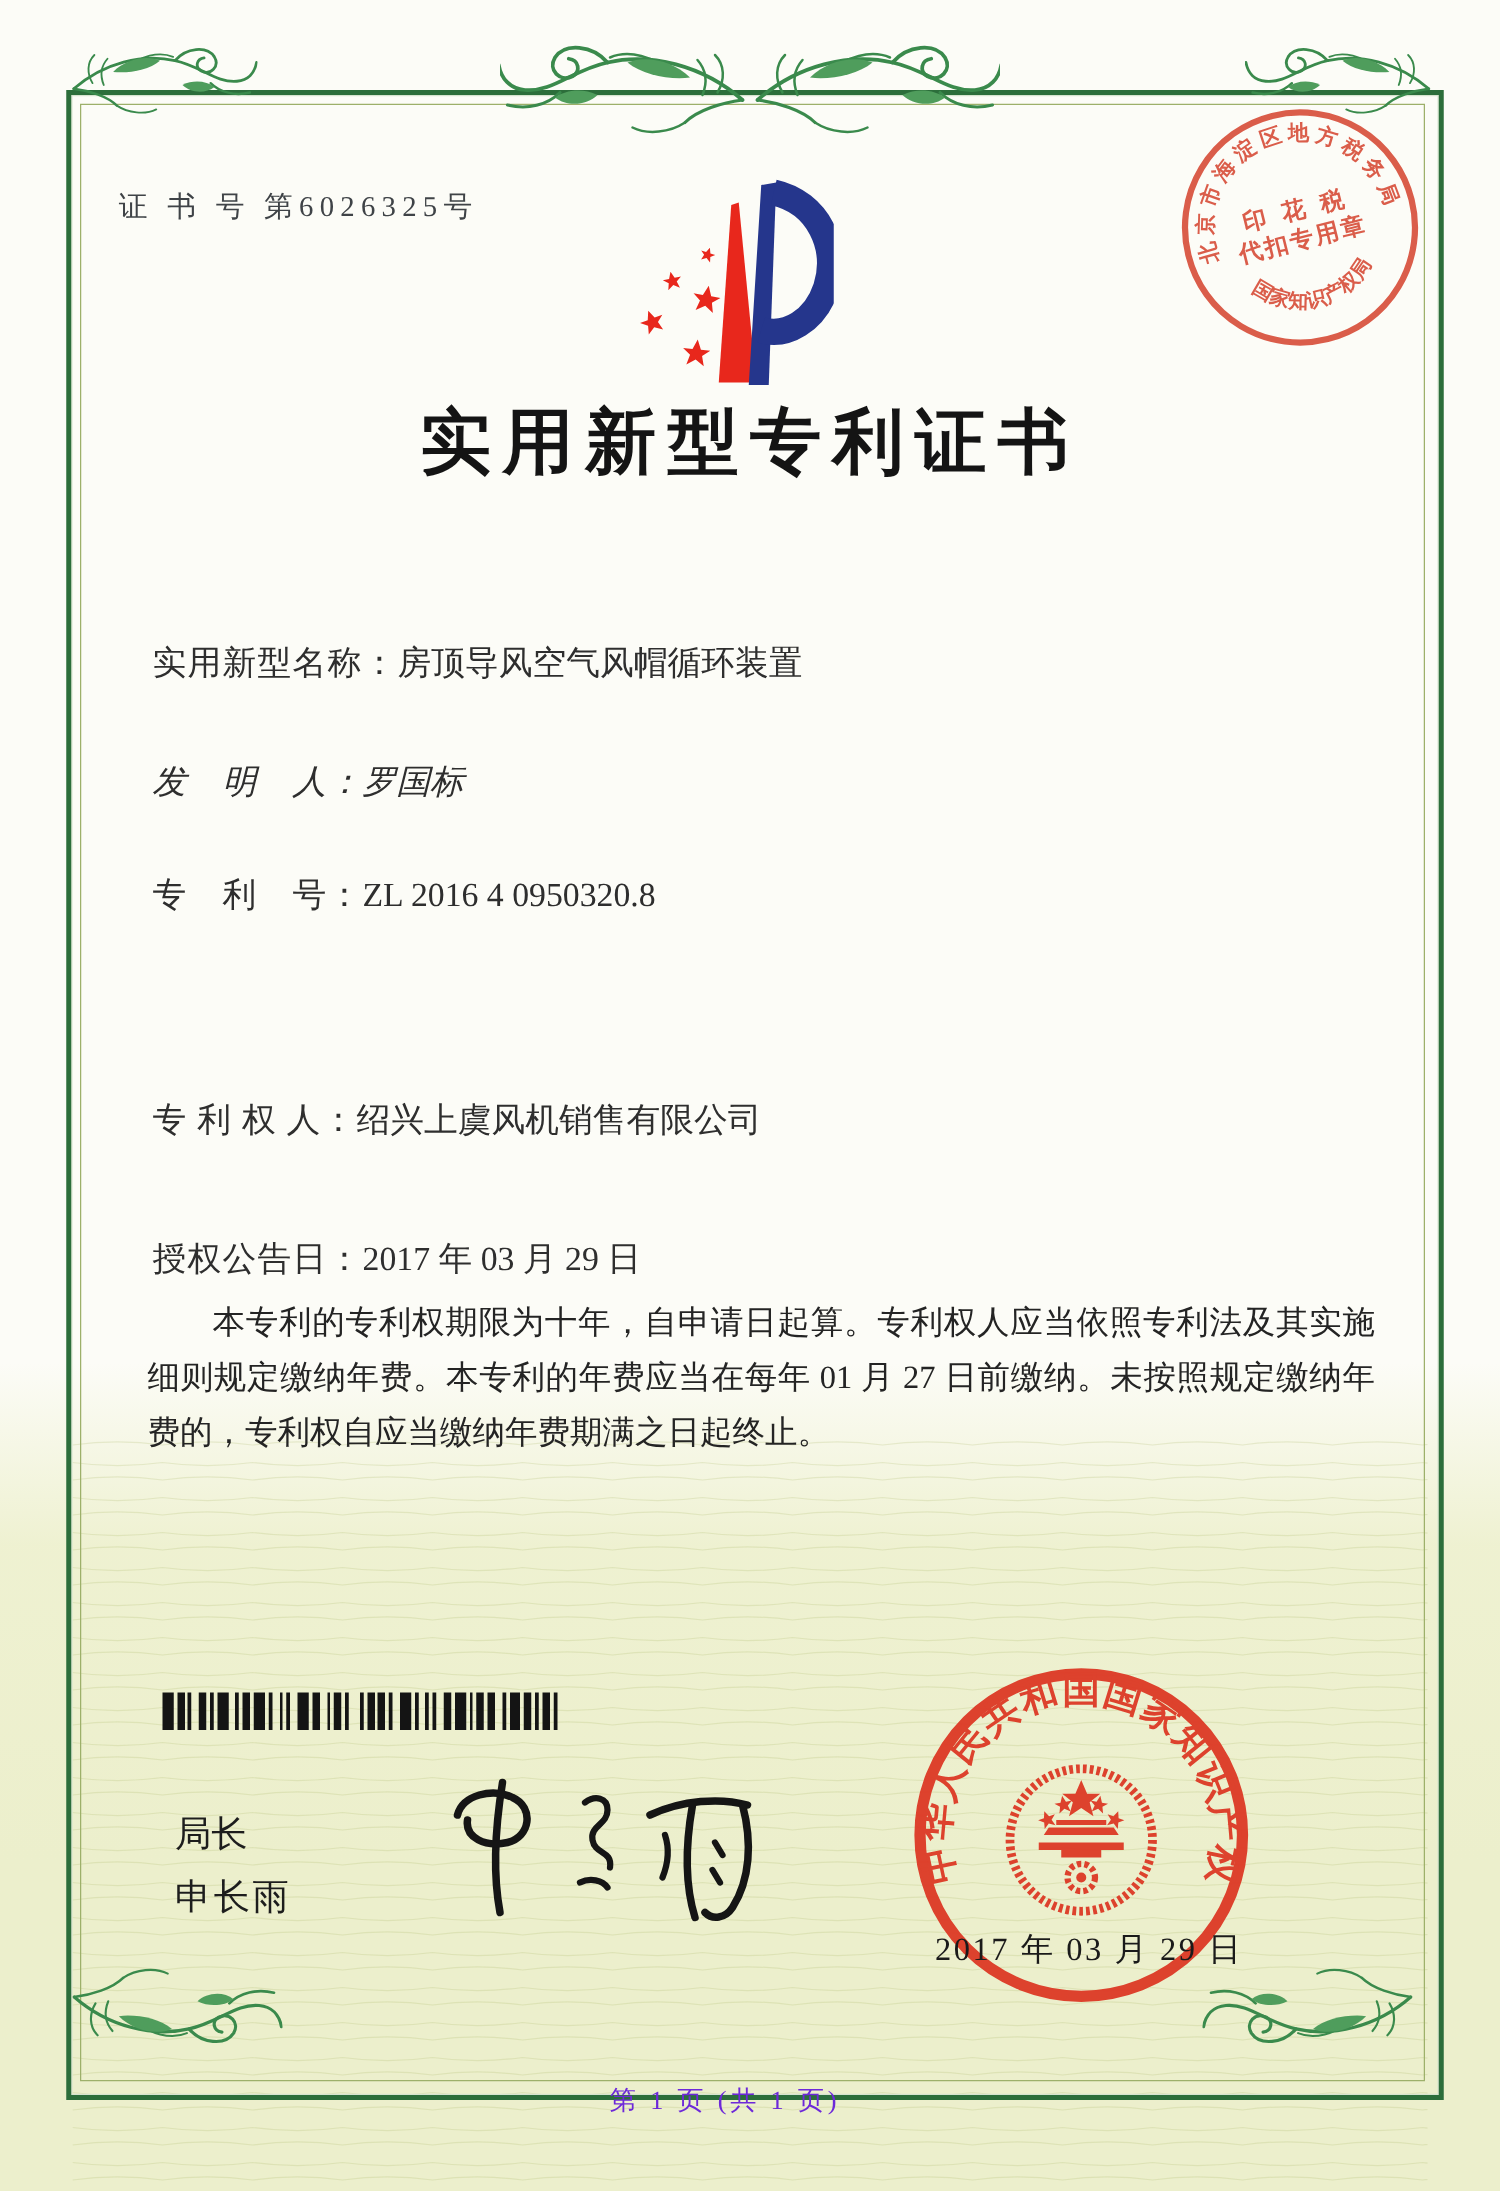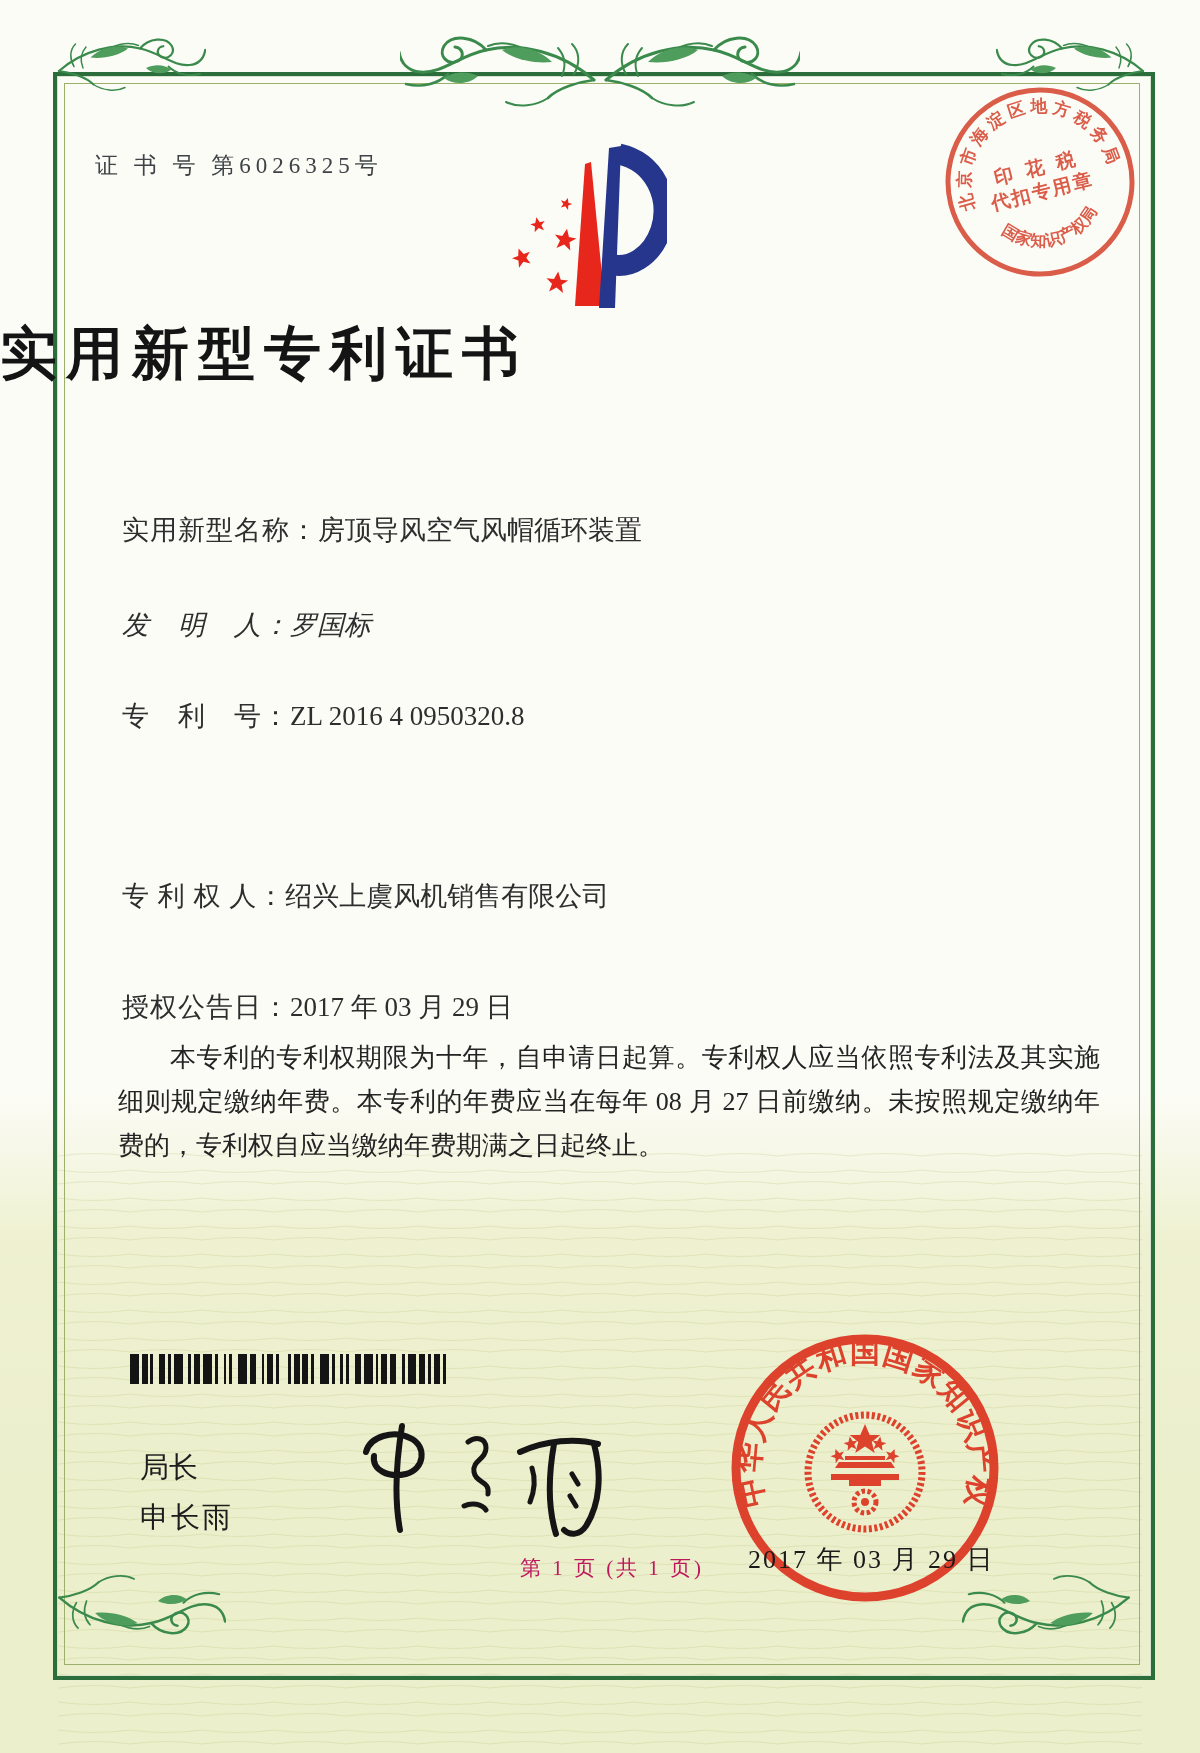--- a/index.html
+++ b/index.html
@@ -27,43 +27,43 @@
   }
   .orn{position:absolute; z-index:2; pointer-events:none;}
   .cert-no{
     position:absolute; left:95px; top:150px; z-index:3;
     font-size:23px; letter-spacing:5px; color:#3f4347;
   }
   .stamp{position:absolute; left:940px; top:82px; width:200px; height:200px; z-index:3; transform:rotate(-14deg); opacity:.92;}
   .logo{position:absolute; left:455px; top:136px; width:212px; height:178px; z-index:3;}
   .title{
     position:absolute; left:0; top:316px; width:1200px; margin:0; z-index:3;
-    font-size:57px; font-weight:bold; letter-spacing:9px; color:#141414;
+    text-align:center; font-size:57px; font-weight:bold; letter-spacing:9px; color:#141414;
   }
   .field{position:absolute; left:122px; z-index:3; font-size:27px; color:#2e2e2e; white-space:nowrap;text-align:center;}
   .field .lab{letter-spacing:1px;}
   .f0{top:512px;} .f1{top:607px;font-style:italic;} .f2{top:698px;} .f3{top:788px;} .f4{top:878px;} .f5{top:966px;margin-top:23px;}
   .body-text{
     position:absolute; left:118px; top:1036px; width:982px; z-index:3;
     font-size:26px; line-height:44px; text-align:justify; color:#242424;
   }
   .body-text p{margin:0; text-indent:2em;}
   .barcode{position:absolute; left:130px; top:1354px; width:322px; height:30px; z-index:3; display:flex; align-items:stretch;}
   .barcode span{display:block; height:100%;}
   .signer-title{position:absolute; left:140px; top:1448px; z-index:3; font-family:"Liberation Sans","DejaVu Sans",sans-serif; font-size:29px; color:#1d1d1d;}
   .signer-name{position:absolute; left:140px; top:1498px; z-index:3; font-family:"Liberation Sans","DejaVu Sans",sans-serif; font-size:29px; color:#1d1d1d; letter-spacing:2px;}
   .signature{position:absolute; left:336px; top:1408px; width:280px; height:140px; z-index:4;}
   .seal{position:absolute; left:727px; top:1330px; width:276px; height:276px; z-index:3; opacity:.96;}
   .seal-date{
     position:absolute; left:748px; top:1542px; width:250px; z-index:5;
     font-size:26px; letter-spacing:2px; color:#1a1a1a; white-space:nowrap;
   }
   .footer{
-    position:absolute; left:0; top:1554px; width:1160px; z-index:3;
-    text-align:center; font-size:21px; letter-spacing:3px; color:#be185d;padding-left:32px;
+    position:absolute; left:0; top:1666px; width:1160px; z-index:3;
+    text-align:center; font-size:21px; letter-spacing:3px; color:#6d28d9;
   }
 </style>
 </head>
 <body>
 
 <div class="page">
 
   <div class="tint"></div>
   <svg class="waves" id="waves" width="1084" height="600" viewBox="0 0 1084 600">
       <path d="M0 6 q36 -5 72 0 q36 -5 72 0 q36 -5 72 0 q36 -5 72 0 q36 -5 72 0 q36 -5 72 0 q36 -5 72 0 q36 -5 72 0 q36 -5 72 0 q36 -5 72 0 q36 -5 72 0 q36 -5 72 0 q36 -5 72 0 q36 -5 72 0 q36 -5 72 0 q36 -5 72 0" fill="none" stroke="#aab465" stroke-opacity="0.22" stroke-width="1"></path>
@@ -180,21 +180,21 @@
 
   <h1 class="title">实用新型专利证书</h1>
 
   <div class="field f0"><span class="lab">实用新型名称：</span><span>房顶导风空气风帽循环装置</span></div>
   <div class="field f1"><span class="lab">发　明　人：</span><span>罗国标</span></div>
   <div class="field f2"><span class="lab">专　利　号：</span><span>ZL 2016 4 0950320.8</span></div>
   <div class="field f4"><span class="lab">专 利 权 人：</span><span>绍兴上虞风机销售有限公司</span></div>
   <div class="field f5"><span class="lab">授权公告日：</span><span>2017 年 03 月 29 日</span></div>
 
   <div class="body-text">
-    <p>本专利的专利权期限为十年，自申请日起算。专利权人应当依照专利法及其实施细则规定缴纳年费。本专利的年费应当在每年 08 月 27 日前缴纳。未按照规定缴纳年费的，专利权自应当缴纳年费期满之日起终止。</p>
+    <p>本专利的专利权期限为十年，自申请日起算。专利权人应当依照专利法及其实施细则规定缴纳年费。本专利的年费应当在每年 01 月 27 日前缴纳。未按照规定缴纳年费的，专利权自应当缴纳年费期满之日起终止。</p>
   </div>
 
   <div class="barcode">
       <span style="width: 2.72727%; background: rgb(20, 20, 20);"></span>
       <span style="width: 0.909091%; background: transparent;"></span>
       <span style="width: 1.81818%; background: rgb(20, 20, 20);"></span>
       <span style="width: 0.909091%; background: transparent;"></span>
       <span style="width: 0.909091%; background: rgb(20, 20, 20);"></span>
       <span style="width: 1.81818%; background: transparent;"></span>
       <span style="width: 1.81818%; background: rgb(20, 20, 20);"></span>

